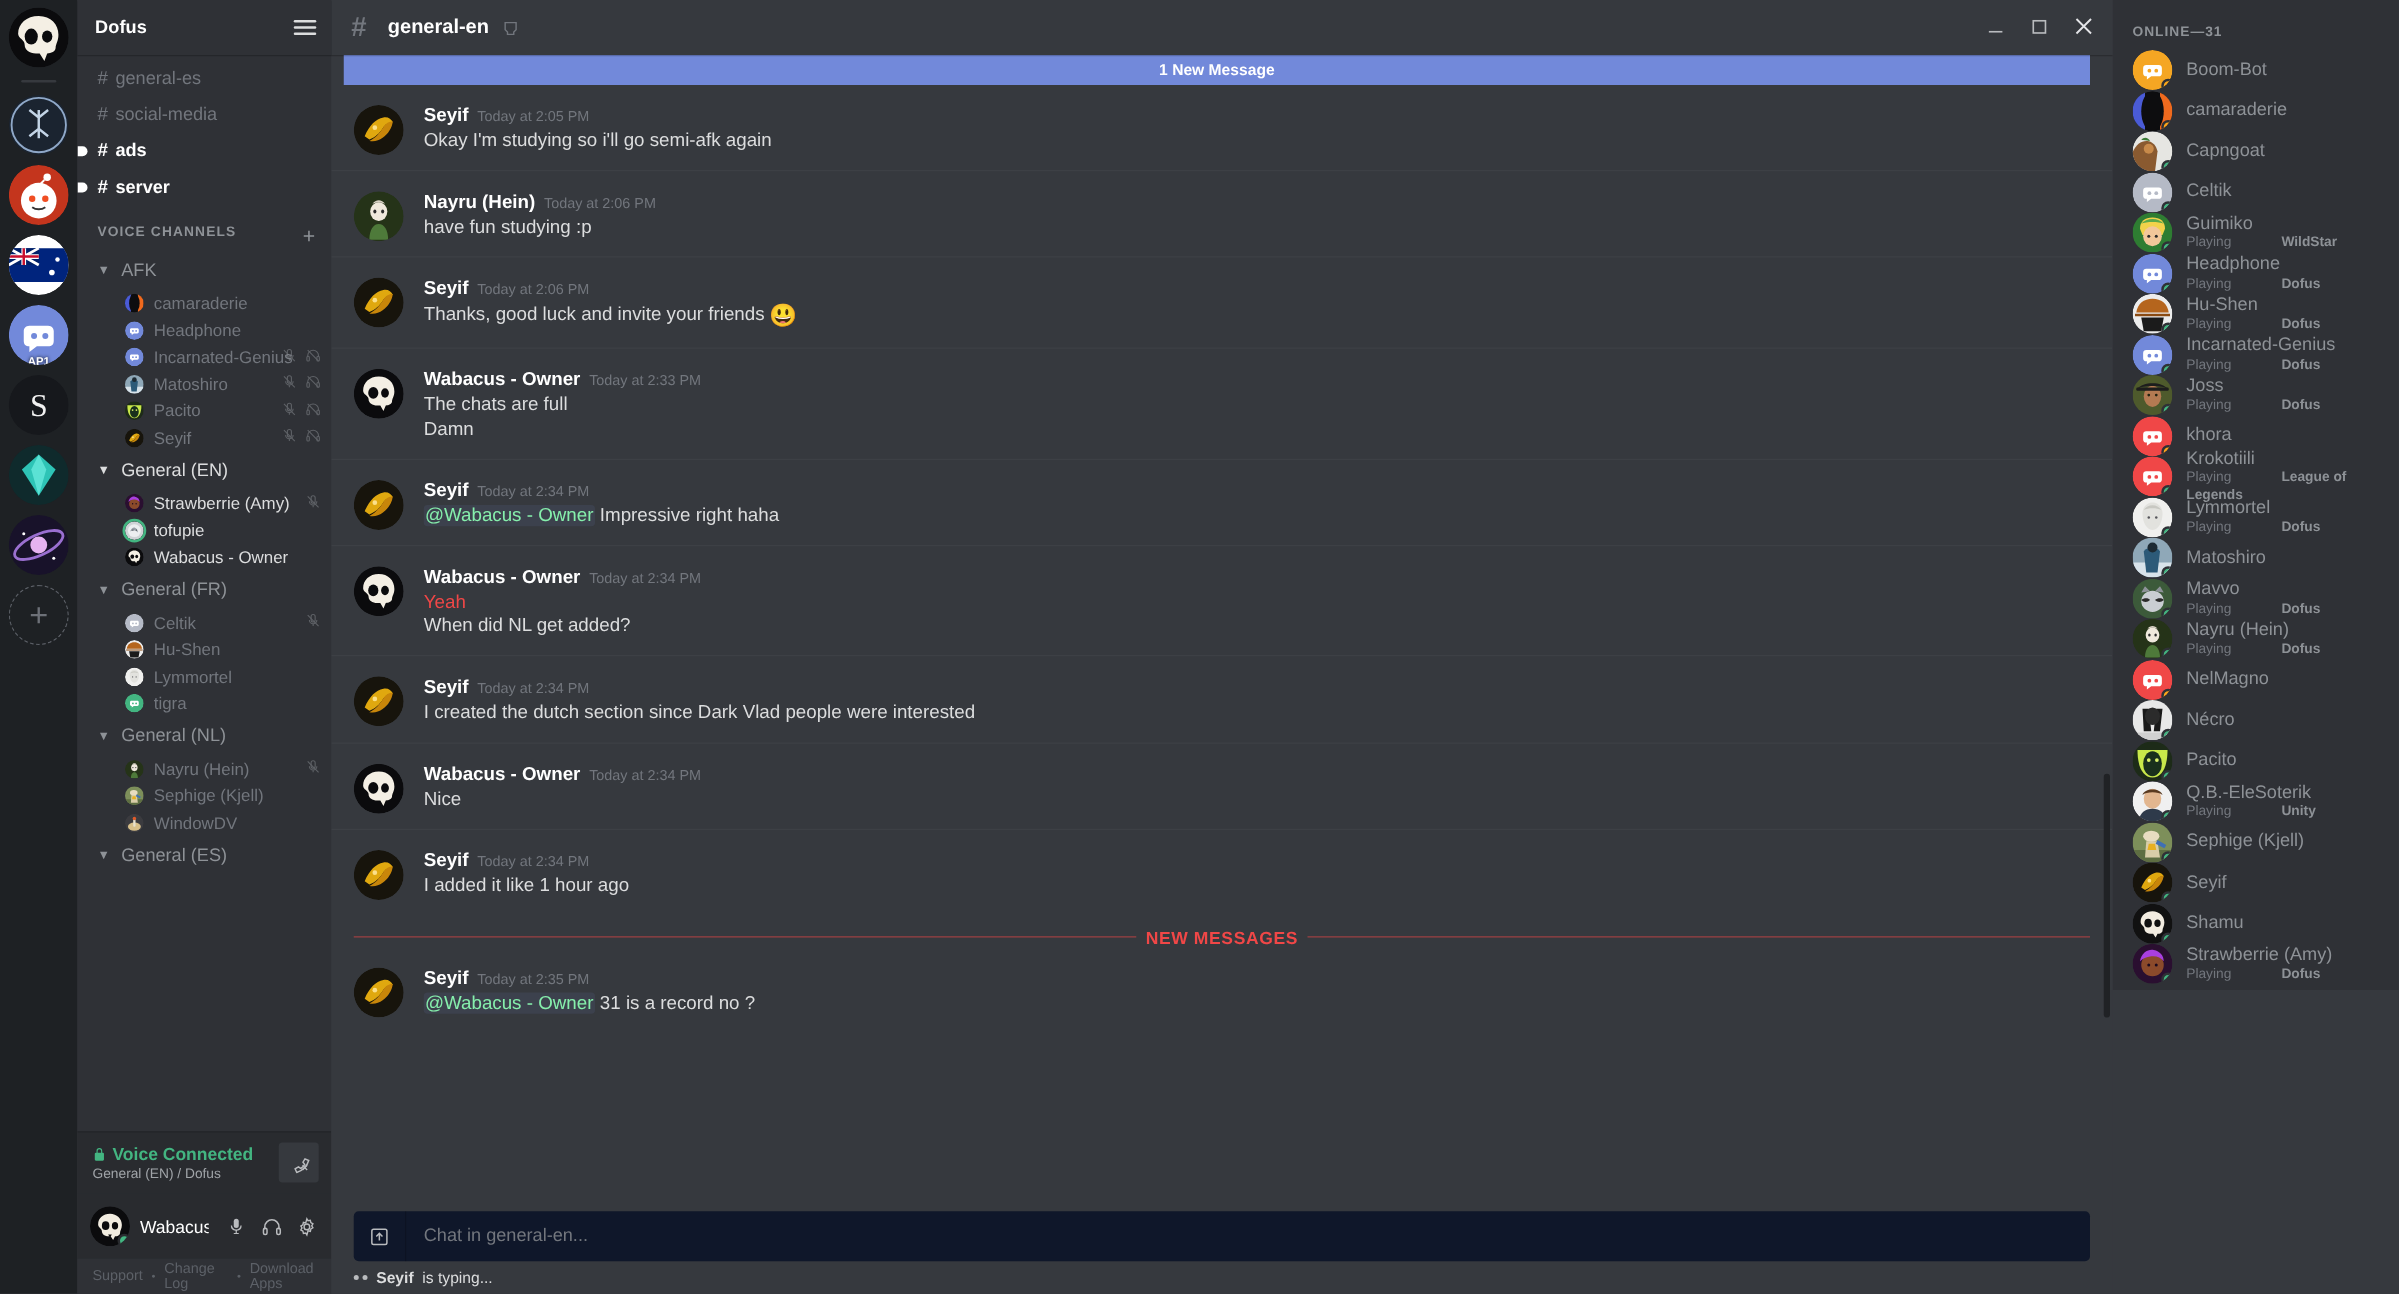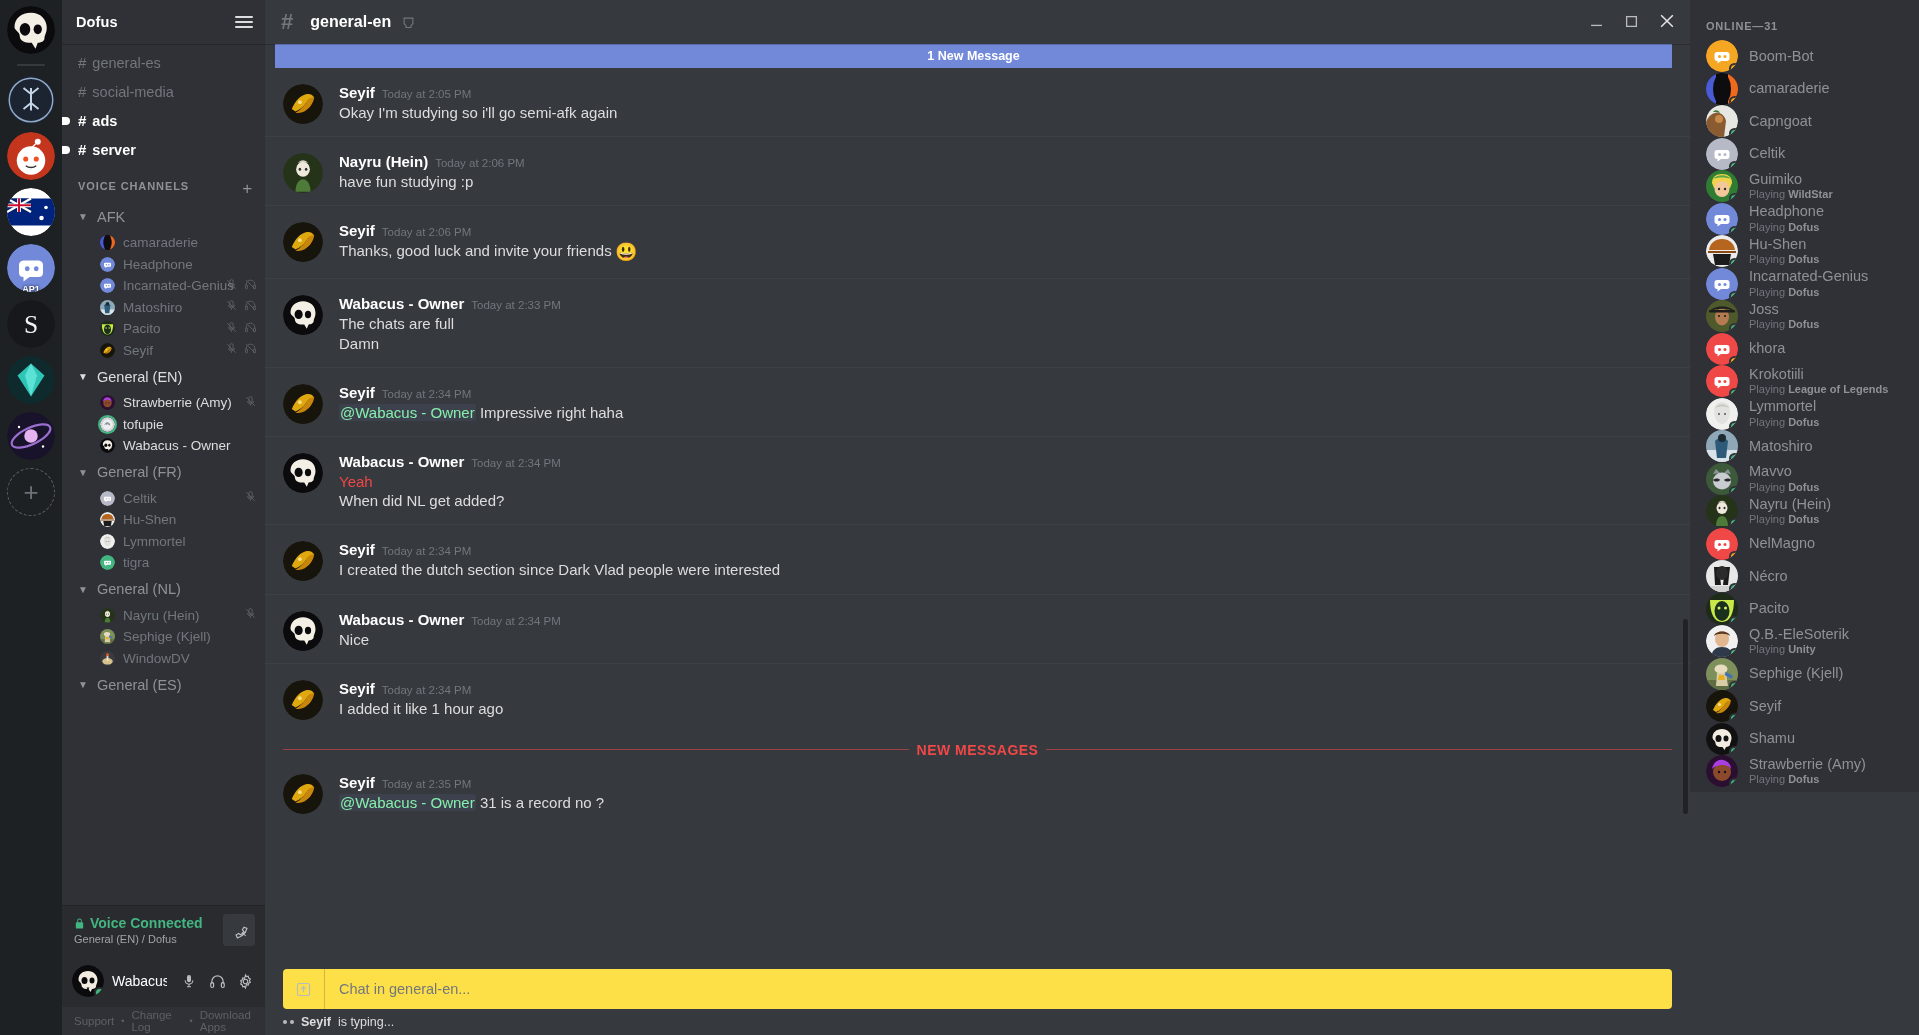--- a/index.html
+++ b/index.html
@@ -153,21 +153,21 @@
   .emoji { font-size: 18px; vertical-align: -2px; }
 
   .new-divider {
     display:flex; align-items:center; margin: 10px 18px 0 18px; gap: 8px;
   }
   .new-divider .line { flex: 1 1 auto; height: 1px; background: #f04747; opacity:.55; }
   .new-divider .lbl { color:#f04747; font-size: 14px; font-weight: bold; letter-spacing:.5px;}
 
   .composer-wrap { padding: 0 18px 0 18px; flex: 0 0 auto; }
   .composer {
-    background: #fde047; border-radius: 4px; height: 40px; display:flex; align-items:center;
+    background: #0f172a; border-radius: 4px; height: 40px; display:flex; align-items:center;
   }
   .comp-upload {
     width: 42px; height: 40px; display:flex; align-items:center; justify-content:center;
     color:#b9bbbe; border-right: 1px solid rgba(0,0,0,.18);
   }
   .comp-input { flex:1 1 auto; padding: 0 14px; font-size: 14.5px; color:#72767d; }
 
   .typing { height: 26px; display:flex; align-items:center; gap:7px; padding: 0 18px; font-size: 12.5px; color:#dcddde; flex:0 0 26px;}
   .typing .dots { display:flex; gap:3px; }
   .typing .dots i { width:4px; height:4px; border-radius:50%; background:#b9bbbe; display:block;}
@@ -185,21 +185,21 @@
   .mem-head { font-size: 11px; font-weight: bold; letter-spacing: .8px; color:#8e9297; padding: 0 0 8px 16px; }
   .mem-row { display:flex; align-items:center; height: 32.5px; padding-left: 16px; }
   .mem-av { width: 32px; height: 32px; border-radius:50%; position:relative; flex:0 0 32px; margin-right:11px;
             overflow:hidden; display:flex; align-items:center; justify-content:center;}
   .mem-dot { position:absolute; right:-2px; bottom:-2px; width:11px; height:11px; border-radius:50%; border:2.5px solid #2f3136;}
   .mem-dot.online { background:#43b581; }
   .mem-dot.idle { background:#faa61a; }
   .mem-info { display:flex; flex-direction:column; justify-content:center; }
   .mem-name { font-size: 14.5px; color:#8e9297; line-height:1.15; }
   .mem-game { font-size: 11px; color:#72767d; line-height: 1.25; margin-top:1px;}
-  .mem-game b { color: #8e9297; font-weight: bold; }
+  .mem-game b { color: #8e9297; font-weight: bold; margin-left: 37px; }
 </style>
 </head>
 <body>
 
 <div id="app">
 
   <div class="guild-rail">
     <div id="guild-list" style="display:flex;flex-direction:column;align-items:center;gap:8px;">
         <div class="guild-icon selected">
           <svg viewBox="0 0 64 64" width="48" height="48">

